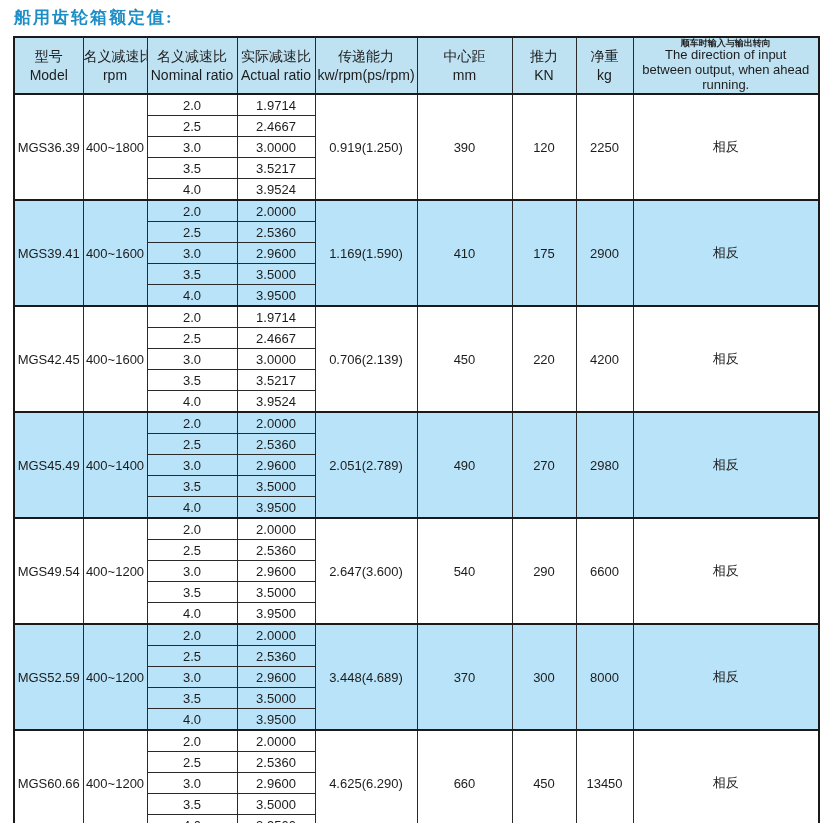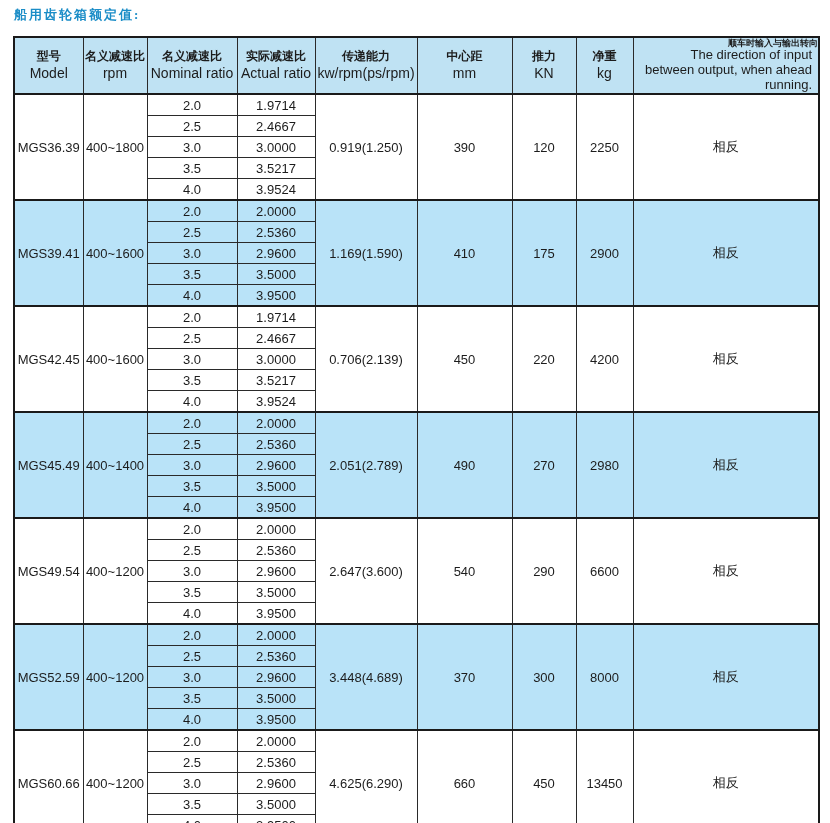--- a/index.html
+++ b/index.html
@@ -9,21 +9,21 @@
     height: 823px;
     background: #ffffff;
     font-family: "Liberation Sans", sans-serif;
     overflow: hidden;
   }
   .title {
     position: absolute;
     left: 14px;
     top: 6px;
     font-family: "Liberation Serif", serif;
-    font-size: 13px;
+    font-size: 17px;
     font-weight: bold;
     color: #1b8dc7;
     letter-spacing: 2px;
   }
   table.ratings {
     position: absolute;
     left: 13px;
     top: 36px;
     width: 805px;
     border-collapse: collapse;
@@ -38,23 +38,23 @@
     color: #1c1c1c;
     overflow: hidden;
     white-space: nowrap;
   }
   thead th {
     background: #bfe2f3;
     height: 44px;
     font-weight: normal;
     line-height: 1.35;
   }
-  thead th .zh { display: block; font-size: 12px; font-weight: bold; }
+  thead th .zh { display: block; font-size: 14px; }
   thead th .en { display: block; font-size: 14px; }
-  thead th.dir { line-height: 1.15; text-align: right; }
+  thead th.dir { line-height: 1.15; }
   thead th.dir .zh { font-size: 9px; font-weight: bold; }
   thead th.dir .en { font-size: 13px; white-space: normal; padding: 0 6px; }
   tbody td { font-size: 13px; height: 20px; background: #ffffff; }
   tr.shaded td { background: #b9e3f8; }
   tr.block-start td { border-top: 2px solid #1a1a1a; }
 </style>
 </head>
 <body>
 
 <div class="page">

